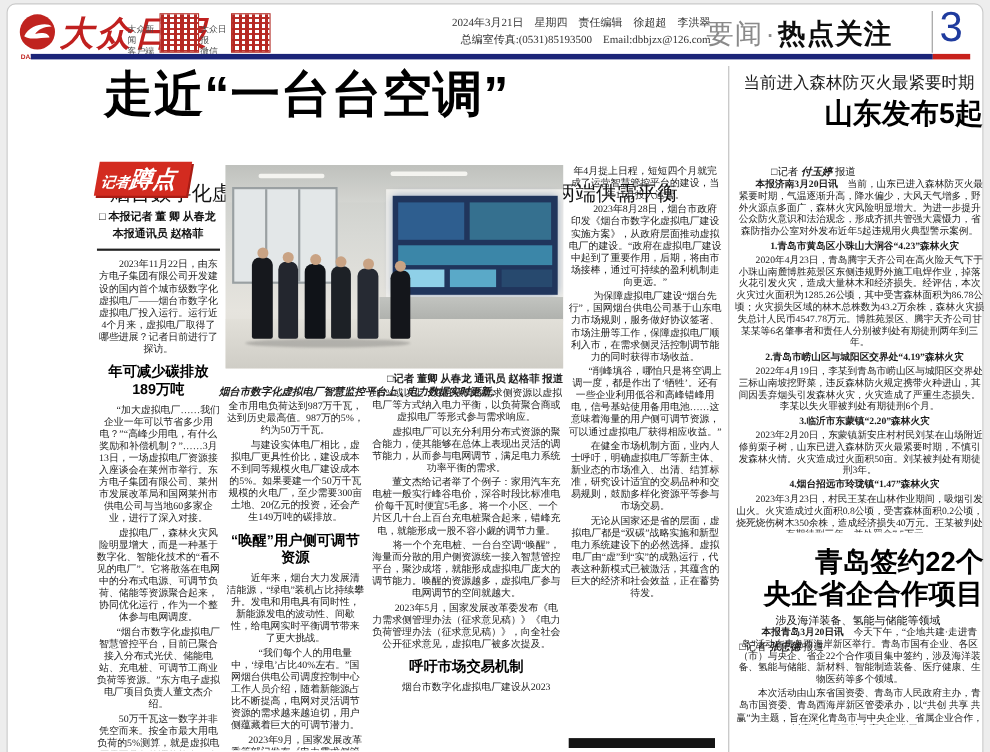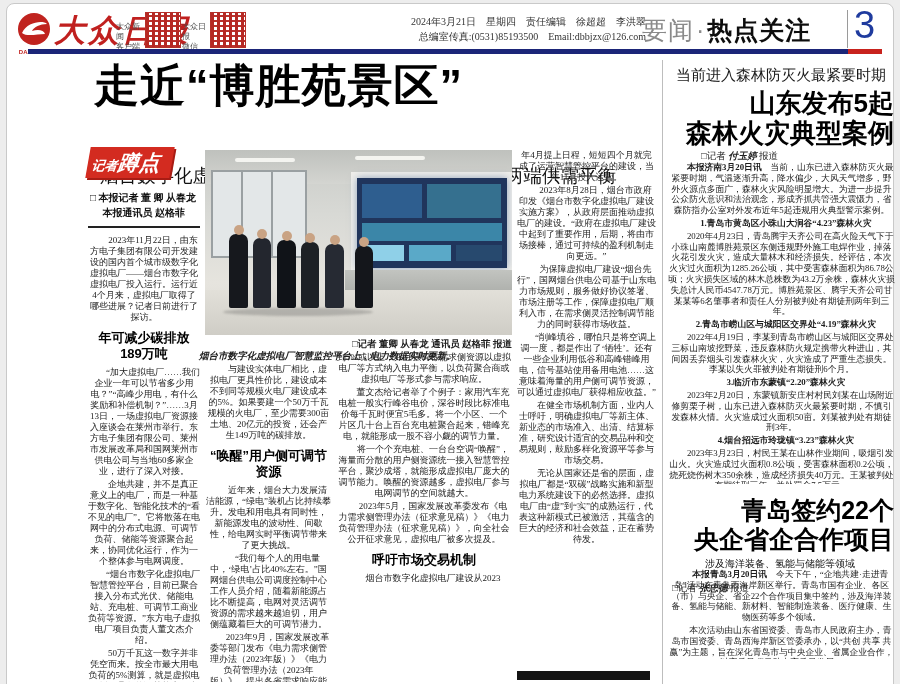--- a/index.html
+++ b/index.html
@@ -131,21 +131,21 @@
   </div>
 
   <div class="abs section">
     <span class="lite">要闻</span><span class="dot">·</span><span class="bold">热点关注</span>
   </div>
   <div class="abs vsep"></div>
   <div class="abs pageno">3</div>
   <div class="abs navybar"></div>
   <div class="abs redbar"></div>
 
-  <div class="abs headline">走近“博胜苑景区”</div>
+  <div class="abs headline">走近“一台台空调”</div>
   <div class="abs subtitle">烟台数字化虚拟电厂投运4个月，促进“发电”“用电”两端供需平衡</div>
 
   <div class="abs badge"></div>
   <div class="abs badge-text">
     <span class="s1">记者</span><span class="s2">蹲点</span>
   </div>
 
   <div class="abs photo">
     <div class="ceil"></div>
     <div class="lightbar" style="left:30px;top:8px;width:60px;"></div>
@@ -178,37 +178,39 @@
 
   <div class="abs bodytext col1">
     <div class="byline-box">
       <div>□ 本报记者 董 卿 从春龙</div>
       <div>　 本报通讯员 赵格菲</div>
     </div>
     <div>
         <p class="para">2023年11月22日，由东方电子集团有限公司开发建设的国内首个城市级数字化虚拟电厂——烟台市数字化虚拟电厂投入运行。运行近4个月来，虚拟电厂取得了哪些进展？记者日前进行了探访。</p>
         <p class="subhead">年可减少碳排放189万吨</p>
         <p class="para">“加大虚拟电厂……我们企业一年可以节省多少用电？”“高峰少用电，有什么奖励和补偿机制？”……3月13日，一场虚拟电厂资源接入座谈会在莱州市举行。东方电子集团有限公司、莱州市发展改革局和国网莱州市供电公司与当地60多家企业，进行了深入对接。</p>
-        <p class="para">企地共建，并不是真正意义上的电厂，而是一种基于数字化、智能化技术的“看不见的电厂”。它将散落在电网中的分布式电源、可调节负荷、储能等资源聚合起来，协同优化运行，作为一个整体参与电网调度。</p>
+        <p class="para">虚拟电厂，森林火灾风险明显增大，而是一种基于数字化、智能化技术的“看不见的电厂”。它将散落在电网中的分布式电源、可调节负荷、储能等资源聚合起来，协同优化运行，作为一个整体参与电网调度。</p>
         <p class="para">“烟台市数字化虚拟电厂智慧管控平台，目前已聚合接入分布式光伏、储能电站、充电桩、可调节工商业负荷等资源。”东方电子虚拟电厂项目负责人董文杰介绍。</p>
         <p class="para">50万千瓦这一数字并非凭空而来。按全市最大用电负荷的5%测算，就是虚拟电厂需要具备的调节能力。去年夏天，烟台</p>
       </div>
   </div>
   <div class="abs bodytext col2">
     <div>
+        <p class="para cont">全市用电负荷达到987万千瓦，达到历史最高值。987万的5%，约为50万千瓦。</p>
         <p class="para">与建设实体电厂相比，虚拟电厂更具性价比，建设成本不到同等规模火电厂建设成本的5%。如果要建一个50万千瓦规模的火电厂，至少需要300亩土地、20亿元的投资，还会产生149万吨的碳排放。</p>
         <p class="subhead">“唤醒”用户侧可调节资源</p>
         <p class="para">近年来，烟台大力发展清洁能源，“绿电”装机占比持续攀升。发电和用电具有同时性，新能源发电的波动性、间歇性，给电网实时平衡调节带来了更大挑战。</p>
         <p class="para">“我们每个人的用电量中，‘绿电’占比40%左右。”国网烟台供电公司调度控制中心工作人员介绍，随着新能源占比不断提高，电网对灵活调节资源的需求越来越迫切，用户侧蕴藏着巨大的可调节潜力。</p>
         <p class="para">2023年9月，国家发展改革委等部门发布《电力需求侧管理办法（2023年版）》《电力负荷管理办法（2023年版）》，提出各省需求响应能力要达到最大用电负荷的3%—5%，其中年度最大用电负荷峰谷差率超过40%的省份达</p>
       </div>
   </div>
   <div class="abs bodytext col3">
     <div>
         <p class="para cont">到5%或以上；并且强调将需求侧资源以虚拟电厂等方式纳入电力平衡，以负荷聚合商或虚拟电厂等形式参与需求响应。</p>
+        <p class="para">虚拟电厂可以充分利用分布式资源的聚合能力，使其能够在总体上表现出灵活的调节能力，从而参与电网调节，满足电力系统功率平衡的需求。</p>
         <p class="para">董文杰给记者举了个例子：家用汽车充电桩一般实行峰谷电价，深谷时段比标准电价每千瓦时便宜5毛多。将一个小区、一个片区几十台上百台充电桩聚合起来，错峰充电，就能形成一股不容小觑的调节力量。</p>
         <p class="para">将一个个充电桩、一台台空调“唤醒”，海量而分散的用户侧资源统一接入智慧管控平台，聚沙成塔，就能形成虚拟电厂庞大的调节能力。唤醒的资源越多，虚拟电厂参与电网调节的空间就越大。</p>
         <p class="para">2023年5月，国家发展改革委发布《电力需求侧管理办法（征求意见稿）》《电力负荷管理办法（征求意见稿）》，向全社会公开征求意见，虚拟电厂被多次提及。</p>
         <p class="subhead">呼吁市场交易机制</p>
         <p class="para">烟台市数字化虚拟电厂建设从2023</p>
       </div>
   </div>
   <div class="abs bodytext col4">
     <div>
         <p class="para cont">年4月提上日程，短短四个月就完成了运营智慧管控平台的建设，当年11月投入运营。</p>
@@ -218,34 +220,33 @@
         <p class="para">在健全市场机制方面，业内人士呼吁，明确虚拟电厂等新主体、新业态的市场准入、出清、结算标准，研究设计适宜的交易品种和交易规则，鼓励多样化资源平等参与市场交易。</p>
         <p class="para">无论从国家还是省的层面，虚拟电厂都是“双碳”战略实施和新型电力系统建设下的必然选择。虚拟电厂由“虚”到“实”的成熟运行，代表这种新模式已被激活，其蕴含的巨大的经济和社会效益，正在蓄势待发。</p>
       </div>
   </div>
   <div class="abs endbar"></div>
 
   <div class="abs sb-vline"></div>
 
   <div class="abs kicker">当前进入森林防灭火最紧要时期</div>
   <div class="abs sb-h a1h1">山东发布5起</div>
-  <div class="abs sb-h a1h2">森林火灾典型案例</div>
   <div class="abs sb-byline a1by">
     <span>□记者 </span><b>付玉婷</b><span> 报道</span>
   </div>
   <div class="abs bodytext sb-body" style="font-size:8.8px;line-height:10.8px;">
     <div>
         <p class="para"><b>本报济南3月20日讯　</b>当前，山东已进入森林防灭火最紧要时期，气温逐渐升高，降水偏少，大风天气增多，野外火源点多面广，森林火灾风险明显增大。为进一步提升公众防火意识和法治观念，形成齐抓共管强大震慑力，省森防指办公室对外发布近年5起违规用火典型警示案例。</p>
         <p class="case-title">1.青岛市黄岛区小珠山大涧谷“4.23”森林火灾</p>
         <p class="para">2020年4月23日，青岛腾宇天齐公司在高火险天气下于小珠山南麓博胜苑景区东侧违规野外施工电焊作业，掉落火花引发火灾，造成大量林木和经济损失。经评估，本次火灾过火面积为1285.26公顷，其中受害森林面积为86.78公顷；火灾损失区域的林木总株数为43.2万余株，森林火灾损失总计人民币4547.78万元。博胜苑景区、腾宇天齐公司甘某某等6名肇事者和责任人分别被判处有期徒刑两年到三年。</p>
         <p class="case-title">2.青岛市崂山区与城阳区交界处“4.19”森林火灾</p>
         <p class="para">2022年4月19日，李某到青岛市崂山区与城阳区交界处三标山南坡挖野菜，违反森林防火规定携带火种进山，其间因丢弃烟头引发森林火灾，火灾造成了严重生态损失。李某以失火罪被判处有期徒刑6个月。</p>
         <p class="case-title">3.临沂市东蒙镇“2.20”森林火灾</p>
         <p class="para">2023年2月20日，东蒙镇新安庄村村民刘某在山场附近修剪栗子树，山东已进入森林防灭火最紧要时期，不慎引发森林火情。火灾造成过火面积50亩。刘某被判处有期徒刑3年。</p>
-        <p class="case-title">4.烟台招远市玲珑镇“3.23”森林火灾</p>
+        <p class="case-title">4.烟台招远市玲珑镇“1.47”森林火灾</p>
         <p class="para">2023年3月23日，村民王某在山林作业期间，吸烟引发山火。火灾造成过火面积0.8公顷，受害森林面积0.2公顷，烧死烧伤树木350余株，造成经济损失40万元。王某被判处有期徒刑三年，并处罚金7.5万元。</p>
       </div>
   </div>
 
   <div class="abs sb-h a2h1">青岛签约22个</div>
   <div class="abs sb-h a2h2">央企省企合作项目</div>
   <div class="abs a2sub">涉及海洋装备、氢能与储能等领域</div>
   <div class="abs sb-byline a2by">
     <span>□记者 </span><b>张忠德</b><span> 报道</span>
   </div>

